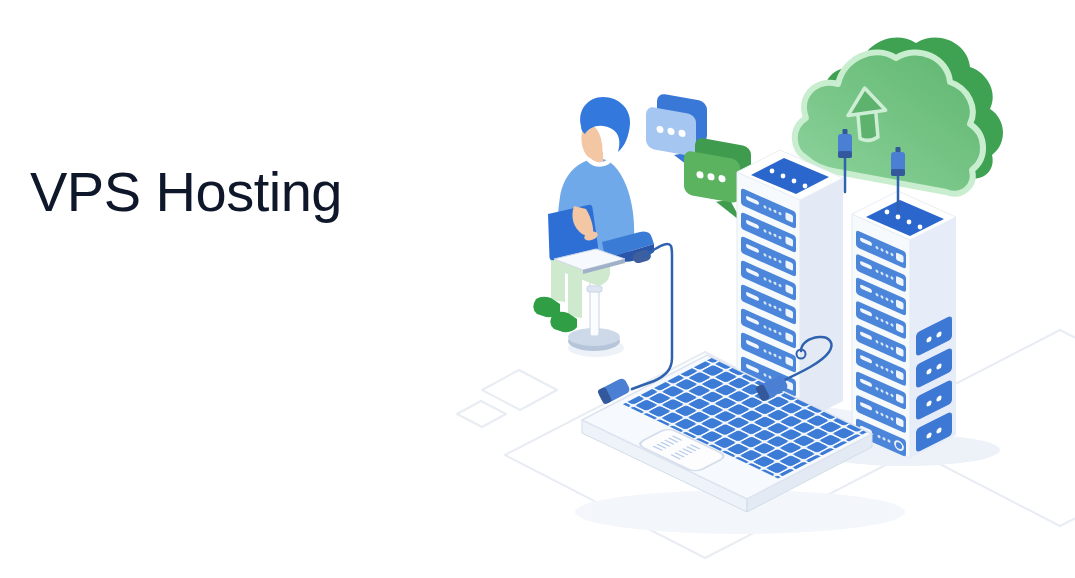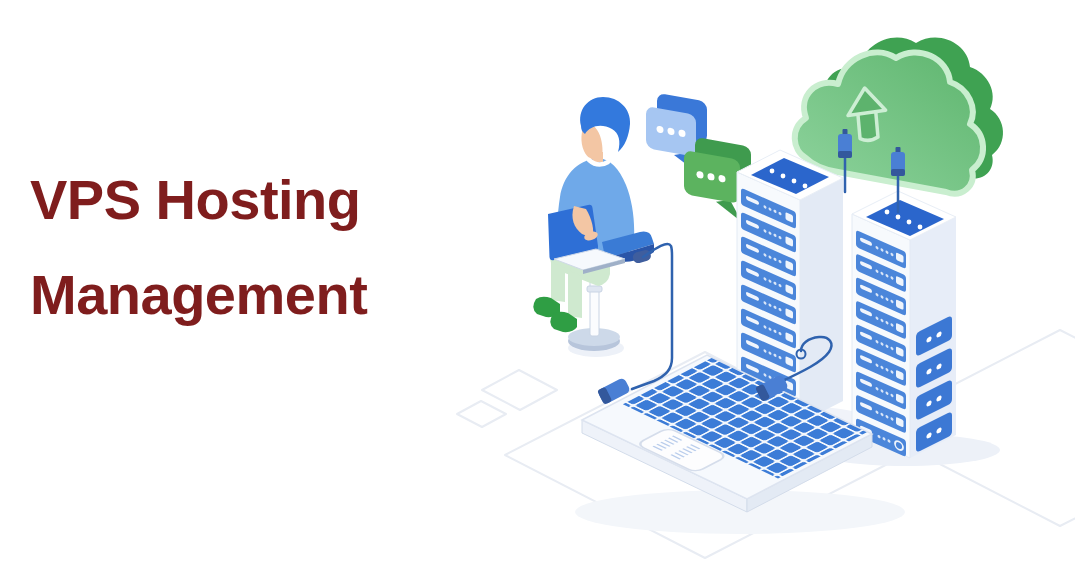--- a/index.html
+++ b/index.html
@@ -2,33 +2,32 @@
 <html><head>
 <meta charset="utf-8">
 <style>
   html,body{margin:0;padding:0;}
   body{
     width:1075px;height:578px;position:relative;overflow:hidden;
     background:#ffffff;
     font-family:"Liberation Sans","DejaVu Sans",sans-serif;
   }
   .headline{
-    position:absolute;left:30px;top:152px;width:430px;
-    font-size:56px;line-height:95px;font-weight:700;color:#7f1d1d;
+    position:absolute;left:30px;top:144px;width:430px;
+    font-size:56px;line-height:95px;font-weight:400;color:#0f172a;
     letter-spacing:-0.5px;white-space:nowrap;
   }
   .headline div{height:95px;}
   .art{position:absolute;left:0;top:0;width:1075px;height:578px;}
 </style>
 </head>
 <body>
 
 <div class="headline">
   <div>VPS Hosting</div>
-  <div>Management</div>
 </div>
 
 <svg class="art" viewBox="0 0 1075 578" xmlns="http://www.w3.org/2000/svg">
   <defs>
     <linearGradient id="cg" x1="0" y1="1" x2="1" y2="0">
       <stop offset="0" stop-color="#8fd49e"></stop>
       <stop offset="1" stop-color="#5eb56e"></stop>
     </linearGradient>
     <g id="slatL">
       <rect x="4" y="0" width="55" height="17" rx="3" fill="#4b86da"></rect>

